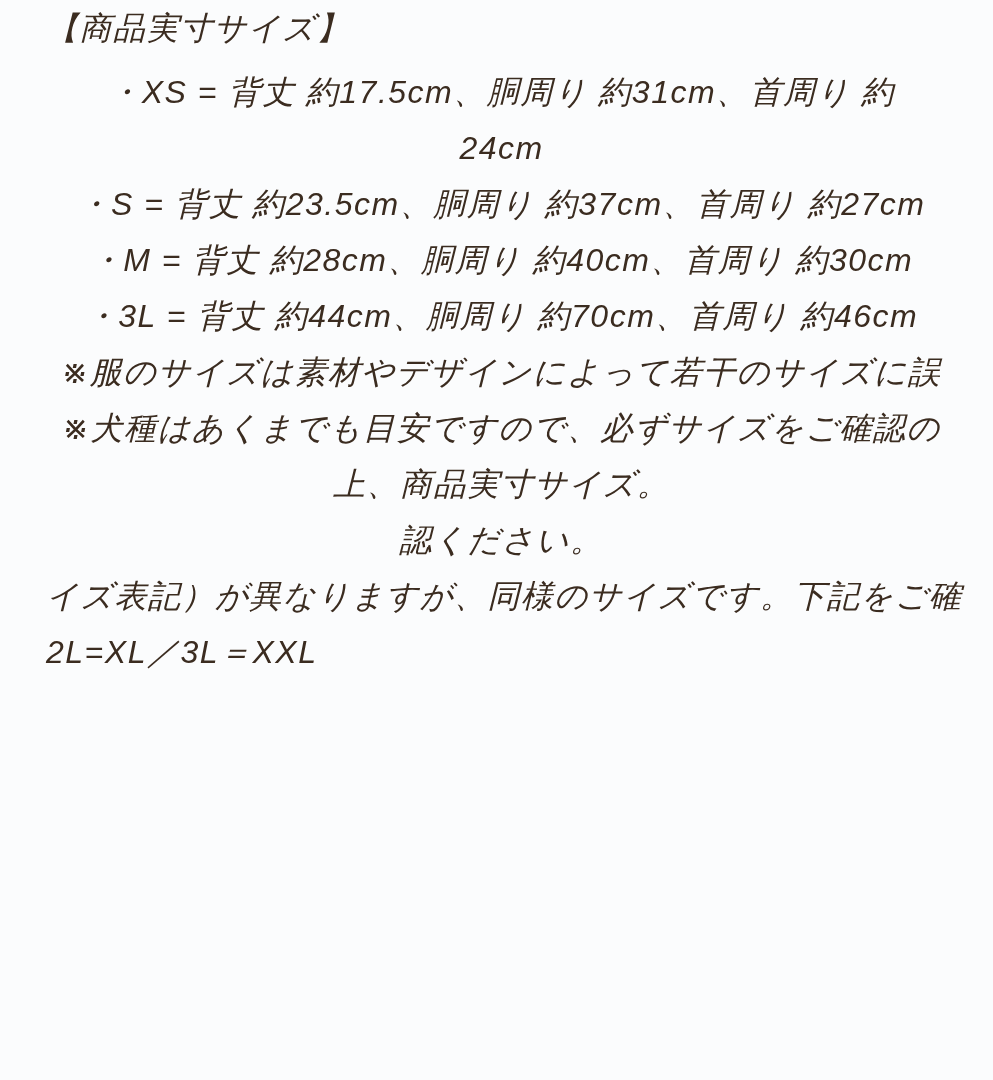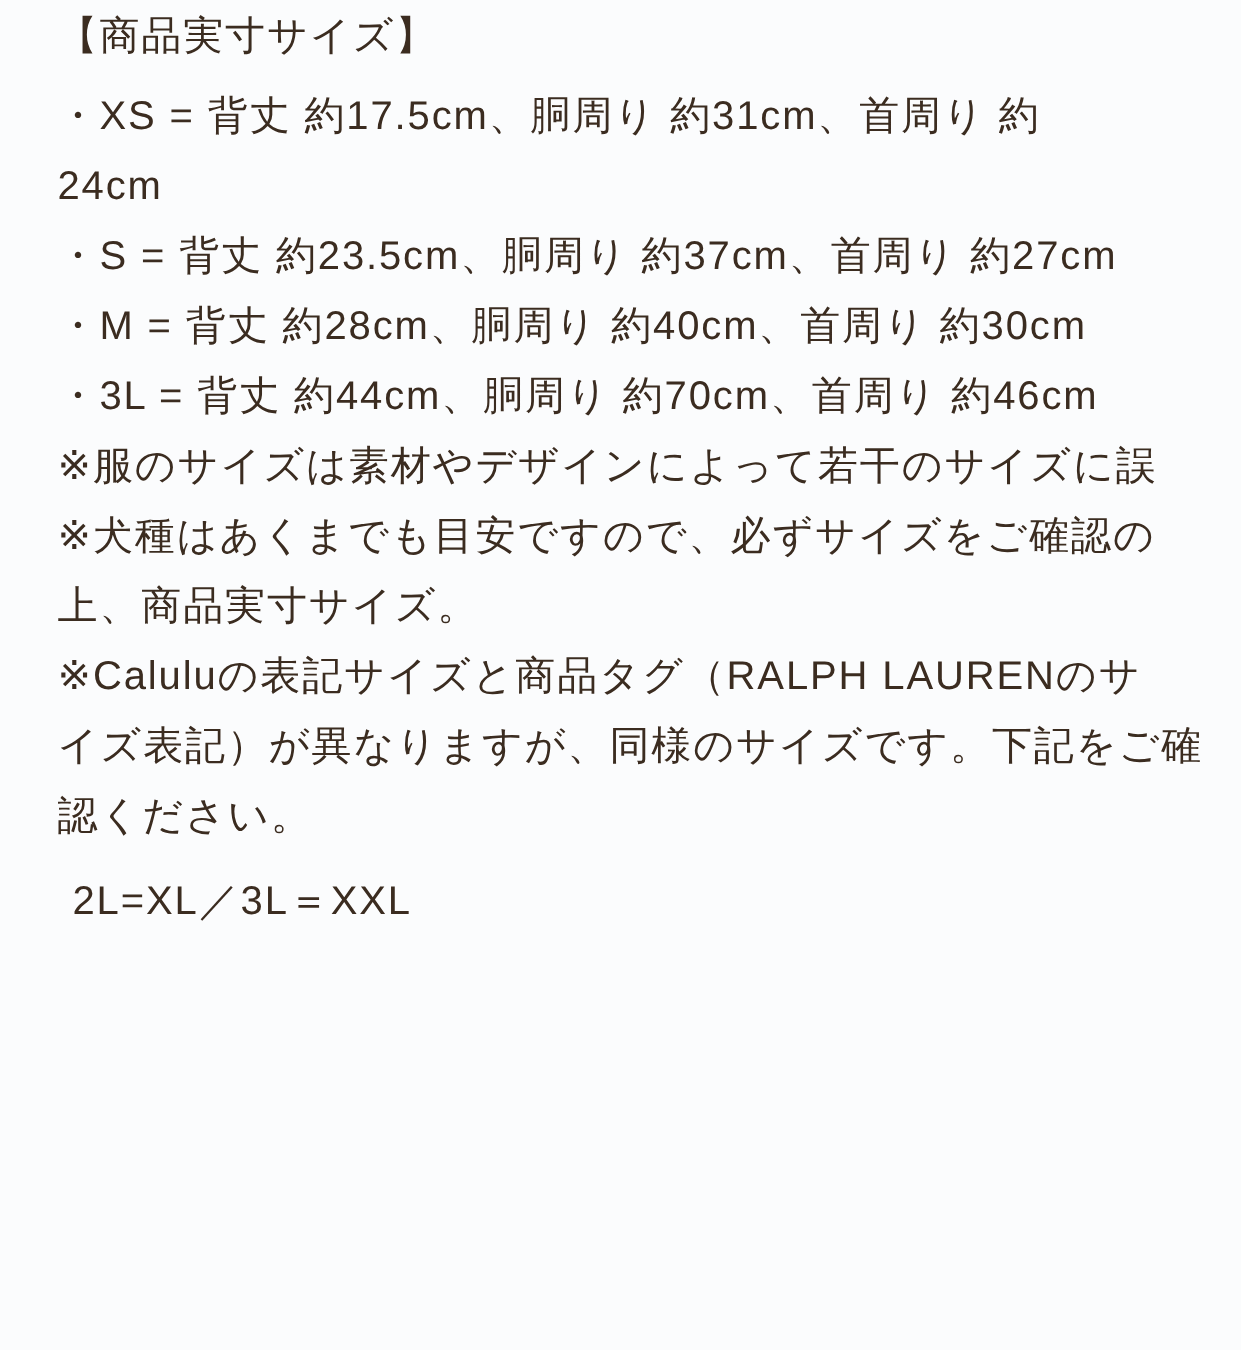--- a/index.html
+++ b/index.html
@@ -16,29 +16,31 @@
     box-sizing: border-box;
     width: 993px;
     height: 1080px;
     padding: 0 36px 0 46px;
     font-family: "Liberation Sans", "DejaVu Sans", sans-serif;
     font-size: 32px;
     line-height: 56px;
     letter-spacing: 1.5px;
     color: #3b2c20;
     font-weight: 500;
+    font-style: italic;
   }
   .heading {
     margin: 0 0 8px 0;
   }
   .para {
     margin: 0;
+    text-align: center;
   }
   .footer-line {
-    margin: 12px;
+    margin: 0;
   }
   .tline {
     display: block;
     white-space: pre;
   }
 </style>
 </head>
 <body>
 
 <div class="doc">
@@ -62,20 +64,19 @@
 
   <div id="notes-list">
       <p class="para">
         <span class="tline">※服のサイズは素材やデザインによって若干のサイズに誤</span>
       </p>
       <p class="para">
         <span class="tline">※犬種はあくまでも目安ですので、必ずサイズをご確認の</span>
         <span class="tline">上、商品実寸サイズ。</span>
       </p>
       <p class="para">
-        <span class="tline">※Caluluの表記サイズと商品タグ（RALPH LAURENのサ</span>
+        <span class="tline">認ください。</span>
         <span class="tline">イズ表記）が異なりますが、同様のサイズです。下記をご確</span>
-        <span class="tline">認ください。</span>
       </p>
     </div>
 
   <p class="footer-line">2L=XL／3L＝XXL</p>
 </div>
 
 </body></html>

